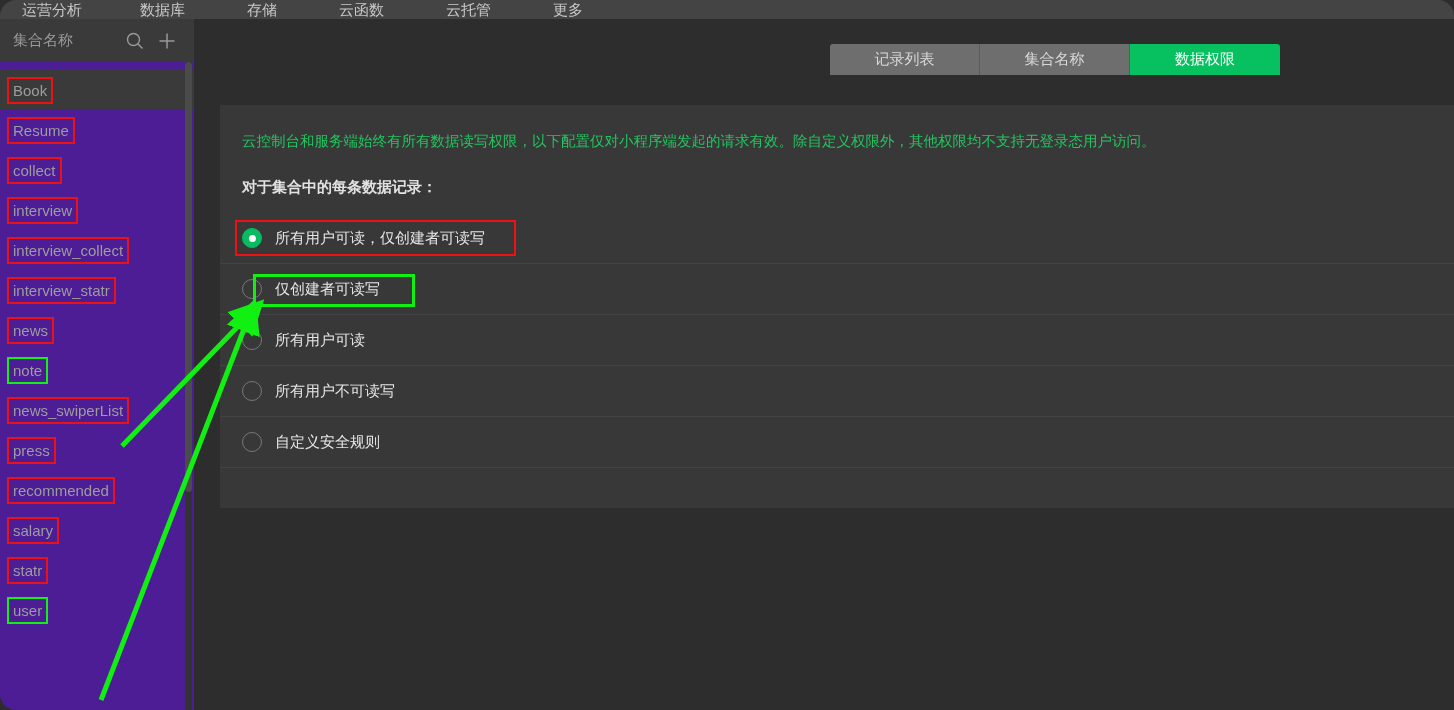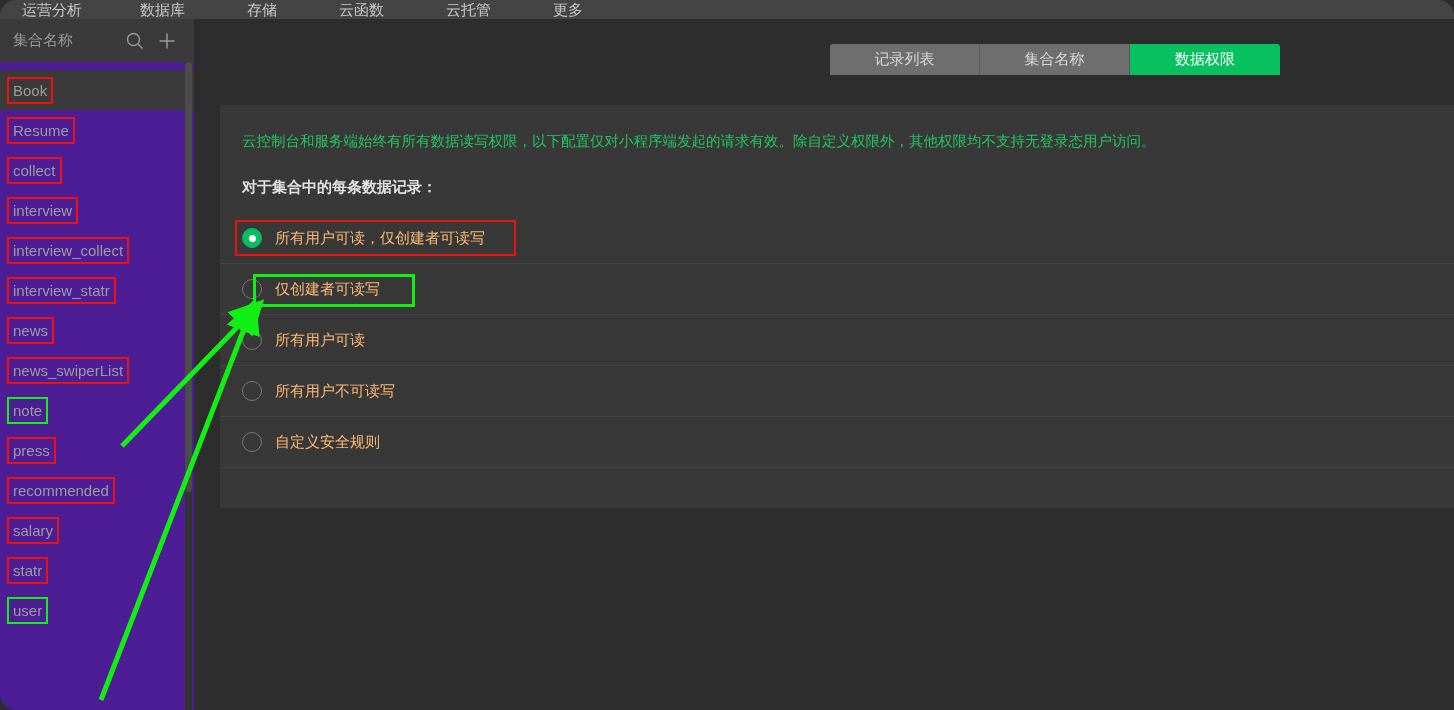--- a/index.html
+++ b/index.html
@@ -121,21 +121,21 @@
   }
   .radio.checked {
     background: #09bb61; border-color: #09bb61;
   }
   .radio.checked::after {
     content: ""; position: absolute; left: 50%; top: 50%;
     width: 7px; height: 7px; margin: -3.5px 0 0 -3.5px;
     border-radius: 50%; background: #ffffff;
   }
   .opt-label {
-    margin-left: 13px; color: #fdba74; font-size: 15px;
+    margin-left: 13px; color: #e5e5e5; font-size: 15px;
     position: relative; display: inline-block; white-space: nowrap;
   }
 
   
   .opt-box-red {
     position: absolute; left: 15px; top: 7px;
     width: 281px; height: 36px;
     border: 2px solid #ee1111; pointer-events: none;
   }
   
@@ -197,24 +197,24 @@
         <div class="coll-item">
           <span class="coll-label" style="--boxcolor: #ee1111;">interview_collect</span>
         </div>
         <div class="coll-item">
           <span class="coll-label" style="--boxcolor: #ee1111;">interview_statr</span>
         </div>
         <div class="coll-item">
           <span class="coll-label" style="--boxcolor: #ee1111;">news</span>
         </div>
         <div class="coll-item">
+          <span class="coll-label" style="--boxcolor: #12ef12; border-width: 3px;">note</span>
+        </div>
+        <div class="coll-item">
           <span class="coll-label" style="--boxcolor: #ee1111;">news_swiperList</span>
-        </div>
-        <div class="coll-item">
-          <span class="coll-label" style="--boxcolor: #12ef12; border-width: 3px;">note</span>
         </div>
         <div class="coll-item">
           <span class="coll-label" style="--boxcolor: #ee1111;">press</span>
         </div>
         <div class="coll-item">
           <span class="coll-label" style="--boxcolor: #ee1111;">recommended</span>
         </div>
         <div class="coll-item">
           <span class="coll-label" style="--boxcolor: #ee1111;">salary</span>
         </div>

